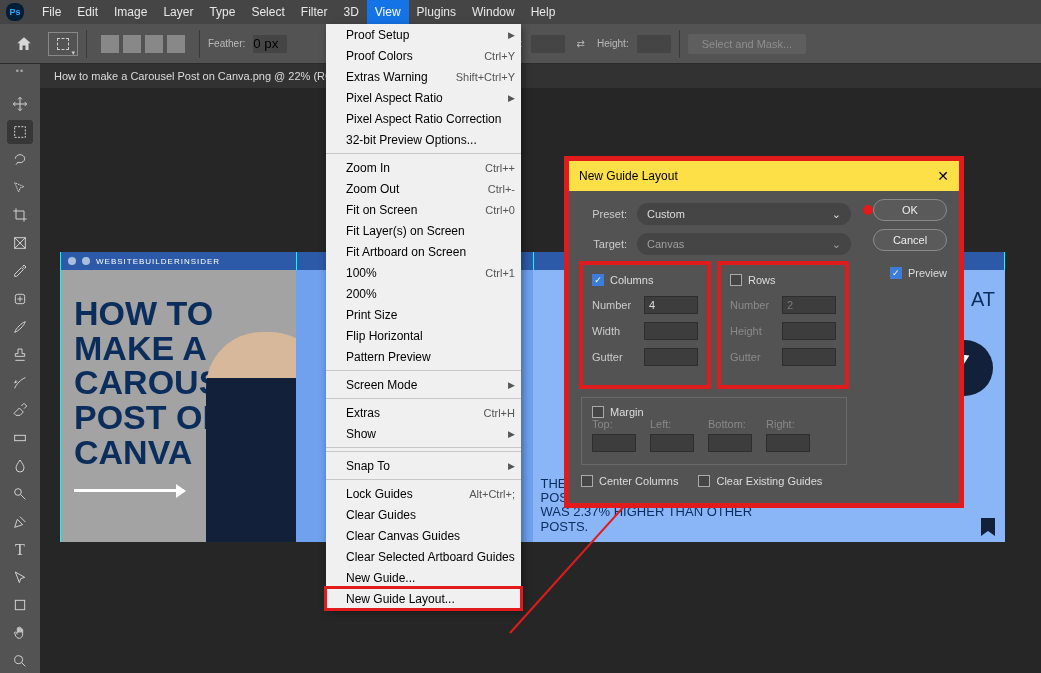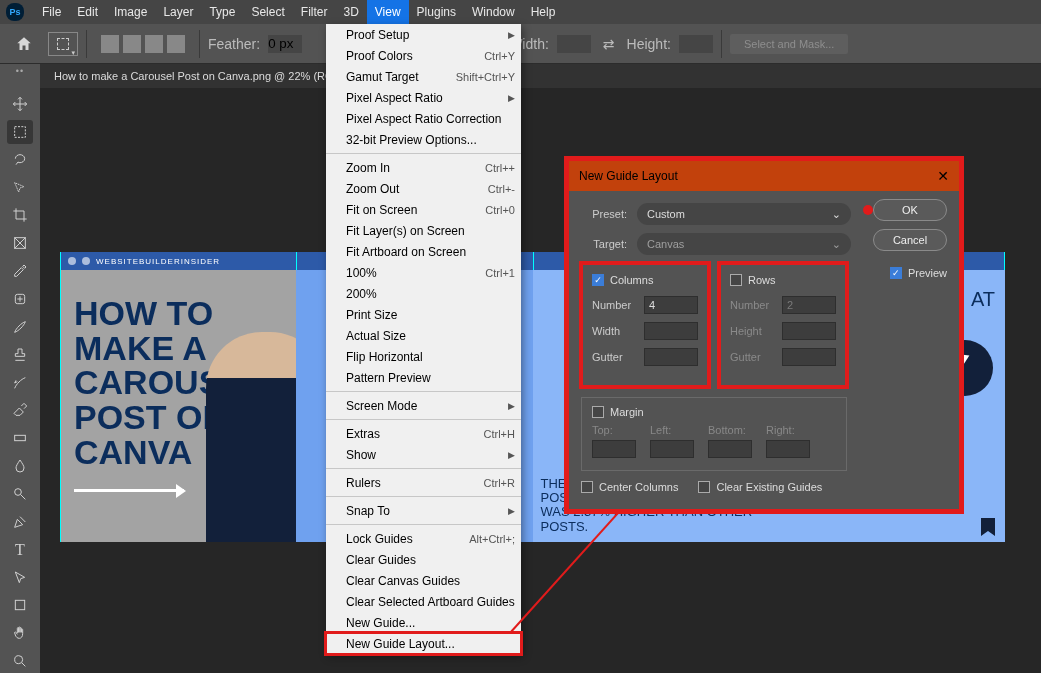--- a/index.html
+++ b/index.html
@@ -13,21 +13,21 @@
 
   
   .optbar { height:40px; background:#535353; display:flex; align-items:center; padding-left:8px; gap:8px; border-bottom:1px solid #2c2c2c; }
   .optbar .home-icon { width:32px; height:32px; display:flex; align-items:center; justify-content:center; color:#ddd; font-size:16px; }
   .optbar .tool-preset { width:30px; height:24px; border:1px solid #888; display:flex; align-items:center; justify-content:center; position:relative; }
   .optbar .tool-preset::after{content:"▾";position:absolute;right:2px;bottom:-2px;font-size:7px;color:#ccc}
   .optbar .tool-preset .marq{width:12px;height:12px;border:1px dashed #ccc}
   .optbar .shape-row{display:flex;gap:4px;padding:0 6px}
   .optbar .shp{width:18px;height:18px;background:#888}
   .optbar .sep{width:1px;height:28px;background:#3a3a3a}
-  .optbar .lbl{color:#bbb;font-size:14px}
+  .optbar .lbl{color:#bbb;font-size:10px}
   .optbar .fld{width:34px;height:18px;background:#454545;border:none}
   .optbar .btn-mask{padding:4px 14px;background:#5e5e5e;border-radius:2px;color:#8e8e8e;font-size:11px}
 
   
   .doctab { position:absolute; top:64px; left:44px; height:24px; display:flex; align-items:center; padding:0 10px; background:#323232; color:#dcdcdc; font-size:11px; }
 
   
   .tools { position:absolute; left:0; top:64px; width:40px; height:calc(100% - 64px); background:#535353; display:flex; flex-direction:column; align-items:center; padding-top:28px; gap:4px; z-index:2;}
   .tool-dots{position:absolute;top:2px;color:#aaa;font-size:9px;letter-spacing:1px}
   .tool { width:26px; height:26px; display:flex; align-items:center; justify-content:center; color:#d0d0d0; font-size:15px; border-radius:3px;}
@@ -56,21 +56,21 @@
   .menu { position:absolute; top:24px; left:326px; width:195px; background:#f0f0f0; color:#000; font-size:12px; z-index:40; box-shadow:2px 3px 8px rgba(0,0,0,.4);}
   .menu .row{display:flex;justify-content:space-between;align-items:center;height:21px;padding:0 6px 0 20px}
   .menu .row .sc{color:#555;font-size:11px}
   .menu .row .ar{font-size:9px;color:#555}
   .menu hr{border:none;border-top:1px solid #c7c7c7;margin:3px 0}
   .menu .hlrow{outline:3px solid #e11b1b;outline-offset:-1px}
 
   
   .dlgwrap{position:absolute;top:156px;left:564px;width:400px;z-index:50;border:5px solid #e11b1b}
   .dlg{background:#fff;}
-  .dlg-title{height:30px;background:#c2410c;color:#000;display:flex;align-items:center;justify-content:space-between;padding:0 10px;font-size:12px}
+  .dlg-title{height:30px;background:#fde047;color:#000;display:flex;align-items:center;justify-content:space-between;padding:0 10px;font-size:12px}
   .dlg-title .x{font-family:Arial;font-size:14px;cursor:default}
   .dlg-body{background:#535353;color:#ddd;padding:12px 12px 16px 12px;font-size:11px;position:relative}
   .row2{display:flex;align-items:center;gap:10px;margin-bottom:8px}
   .row2 .lab{width:46px;text-align:right;color:#ccc}
   .dd{flex:1;height:22px;background:#454545;border-radius:11px;display:flex;align-items:center;justify-content:space-between;padding:0 10px;color:#ddd}
   .okcol{position:absolute;right:12px;top:8px;display:flex;flex-direction:column;gap:8px;align-items:flex-end}
   .btn{width:74px;height:22px;border:1px solid #8a8a8a;border-radius:11px;background:#5a5a5a;display:flex;align-items:center;justify-content:center;font-size:11px;color:#eee}
   .btn.ok{background:#5a5a5a}
   .okcol .dot{width:10px;height:10px;border-radius:50%;background:#e11b1b;position:absolute;left:-10px;top:6px}
   .prev{display:flex;align-items:center;gap:6px;margin-top:8px}
@@ -80,21 +80,21 @@
   .boxrow{display:flex;gap:10px}
   .groupbox{border:1px solid #6a6a6a;padding:10px 10px 12px 10px}
   .groupbox.hl{outline:4px solid #e11b1b;outline-offset:-2px}
   .groupbox .gh{display:flex;align-items:center;gap:6px;margin-bottom:10px}
   .fr{display:flex;align-items:center;justify-content:space-between;margin-bottom:8px}
   .fr .lb{width:48px;text-align:left;color:#ccc}
   .fr .lb.off{color:#8a8a8a}
   .inp{width:54px;height:18px;background:#3d3d3d;border:1px solid #2e2e2e;color:#ddd;padding-left:4px;font-size:11px}
   .inp.off{color:#7a7a7a}
   .marginbox{border:1px solid #6a6a6a;padding:8px 10px 12px 10px;margin-top:10px}
-  .marginbox .mh{display:flex;align-items:center;gap:6px;margin-bottom:6px}
+  .marginbox .mh{display:flex;align-items:center;gap:6px;}
   .mrow{display:flex;gap:14px;color:#888}
   .mrow .c{display:flex;flex-direction:column;gap:4px;align-items:flex-start}
   .mrow .c .mi{width:44px;height:18px;background:#3d3d3d;border:1px solid #2e2e2e}
   .bottomchk{display:flex;gap:20px;margin-top:10px}
 
   
   .annline{position:absolute;background:#e11b1b;height:2px;transform-origin:left center;z-index:45}
 </style>
 </head>
 <body>
@@ -296,21 +296,21 @@
 <div class="menu" id="view-menu">
     <div class="row">
       <span>Proof Setup</span>
       <span class="ar">▶</span>
     </div>
     <div class="row">
       <span>Proof Colors</span>
       <span class="sc">Ctrl+Y</span>
     </div>
     <div class="row">
-      <span>Gamut Target</span>
+      <span>Extras Warning</span>
       <span class="sc">Shift+Ctrl+Y</span>
     </div>
     <div class="row">
       <span>Pixel Aspect Ratio</span>
       <span class="ar">▶</span>
     </div>
     <div class="row">
       <span>Pixel Aspect Ratio Correction</span>
     </div>
     <div class="row">
@@ -339,47 +339,40 @@
       <span>100%</span>
       <span class="sc">Ctrl+1</span>
     </div>
     <div class="row">
       <span>200%</span>
     </div>
     <div class="row">
       <span>Print Size</span>
     </div>
     <div class="row">
-      <span>Actual Size</span>
-    </div>
-    <div class="row">
       <span>Flip Horizontal</span>
     </div>
     <div class="row">
       <span>Pattern Preview</span>
     </div>
     <hr>
     <div class="row">
       <span>Screen Mode</span>
       <span class="ar">▶</span>
     </div>
     <hr>
     <div class="row">
       <span>Extras</span>
       <span class="sc">Ctrl+H</span>
     </div>
     <div class="row">
       <span>Show</span>
       <span class="ar">▶</span>
     </div>
     <hr>
-    <div class="row">
-      <span>Rulers</span>
-      <span class="sc">Ctrl+R</span>
-    </div>
     <hr>
     <div class="row">
       <span>Snap To</span>
       <span class="ar">▶</span>
     </div>
     <hr>
     <div class="row">
       <span>Lock Guides</span>
       <span class="sc">Alt+Ctrl+;</span>
     </div>

